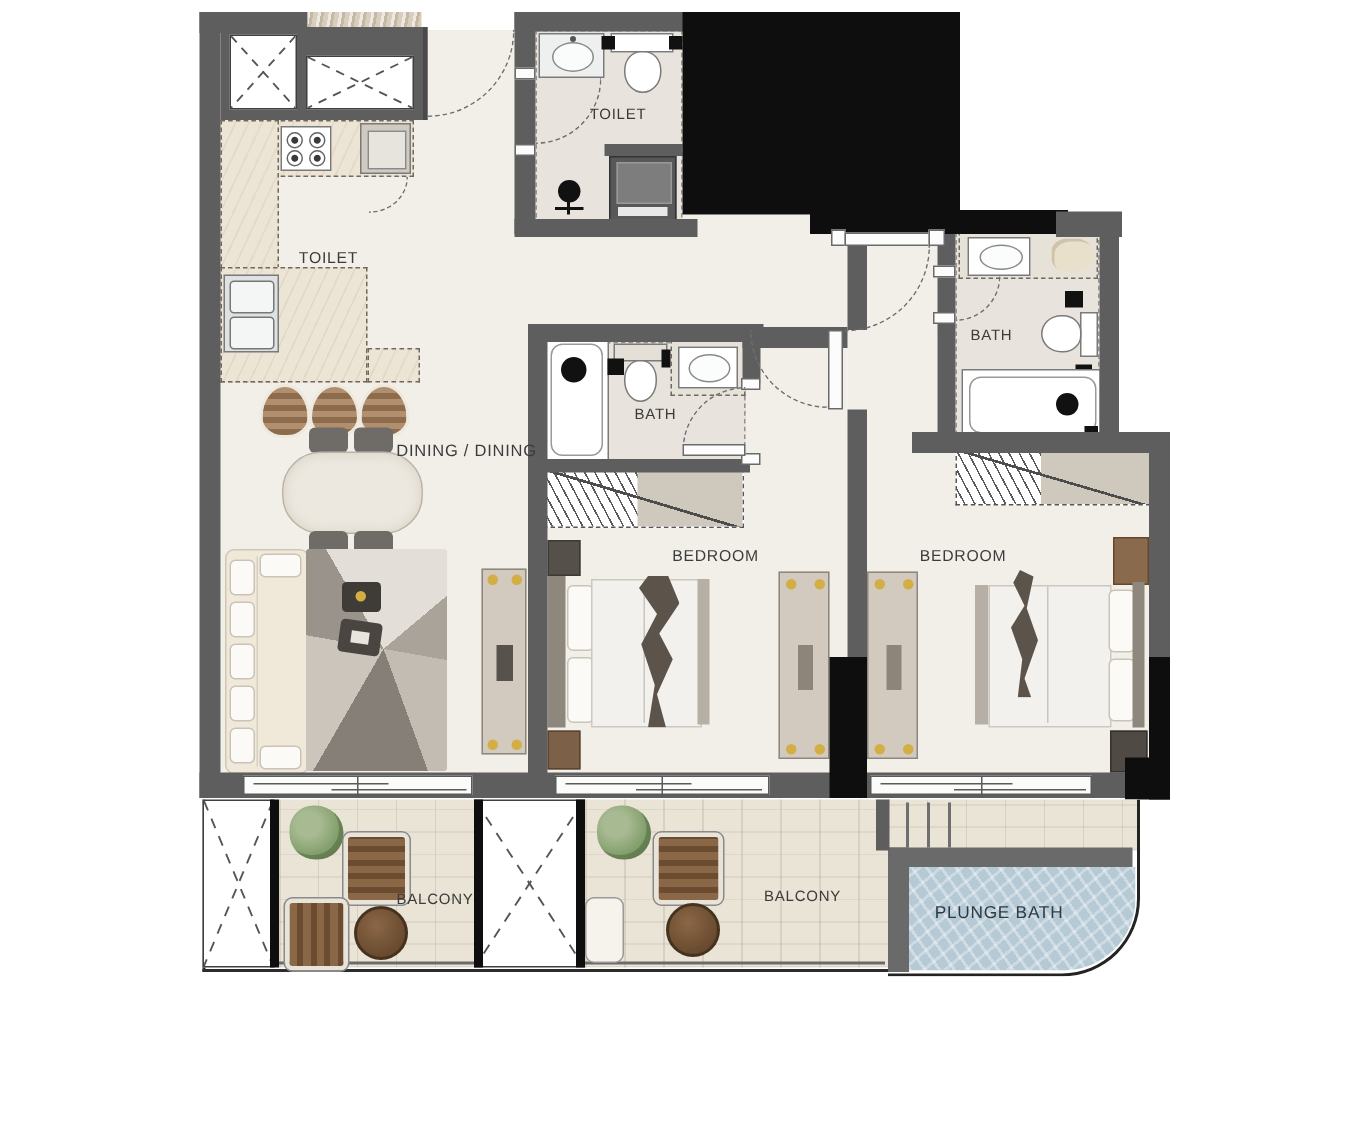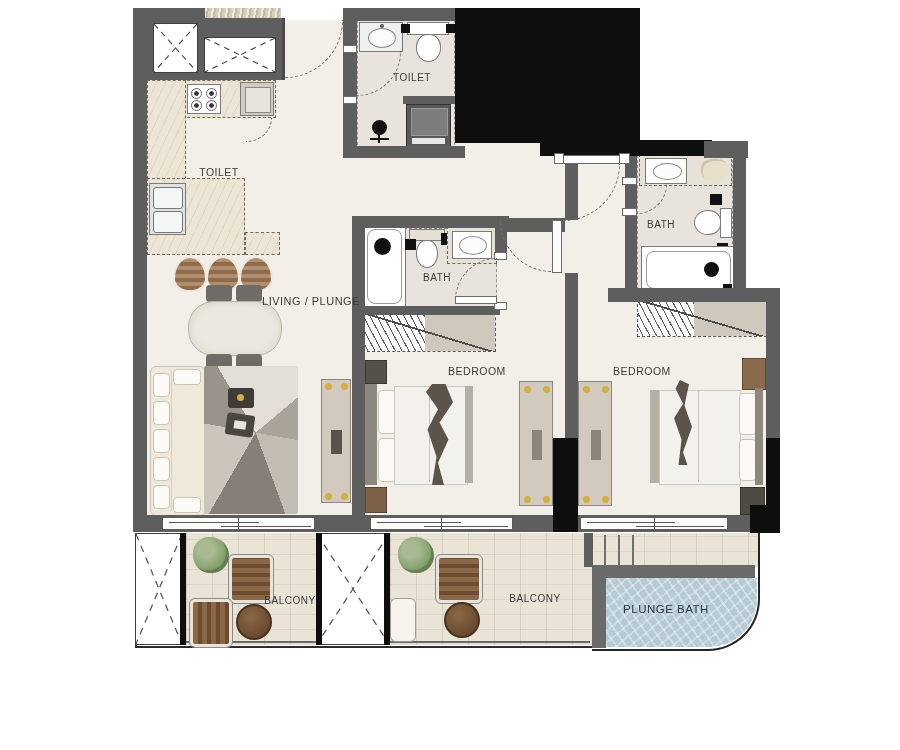--- a/index.html
+++ b/index.html
@@ -337,21 +337,21 @@
   <div class="jamb" style="left:494px;top:302px;width:13px;height:8px"></div>
   <div class="jamb" style="left:455px;top:296px;width:42px;height:8px"></div>
   <div class="arc arc-tl" style="left:455px;top:258px;width:42px;height:42px"></div>
 
   <div class="jamb" style="left:622px;top:177px;width:15px;height:8px"></div>
   <div class="jamb" style="left:622px;top:208px;width:15px;height:8px"></div>
   <div class="arc arc-br" style="left:637px;top:184px;width:30px;height:30px"></div>
 
   <div class="lbl" style="left:219px;top:172px">TOILET</div>
   <div class="lbl" style="left:412px;top:77px;font-size:10px">TOILET</div>
-  <div class="lbl" style="left:311px;top:301px;font-size:11px">LIVING / PLUNGE</div>
+  <div class="lbl" style="left:311px;top:301px;font-size:11px">DINING / DINING</div>
   <div class="lbl" style="left:437px;top:277px;font-size:10px">BATH</div>
   <div class="lbl" style="left:661px;top:224px;font-size:10px">BATH</div>
   <div class="lbl" style="left:477px;top:371px">BEDROOM</div>
   <div class="lbl" style="left:642px;top:371px">BEDROOM</div>
   <div class="lbl" style="left:290px;top:600px;font-size:10px">BALCONY</div>
   <div class="lbl" style="left:535px;top:598px;font-size:10px">BALCONY</div>
   <div class="lbl" style="left:666px;top:609px;font-size:11.5px;color:#2e3940">PLUNGE BATH</div>
 
 </div>
 

